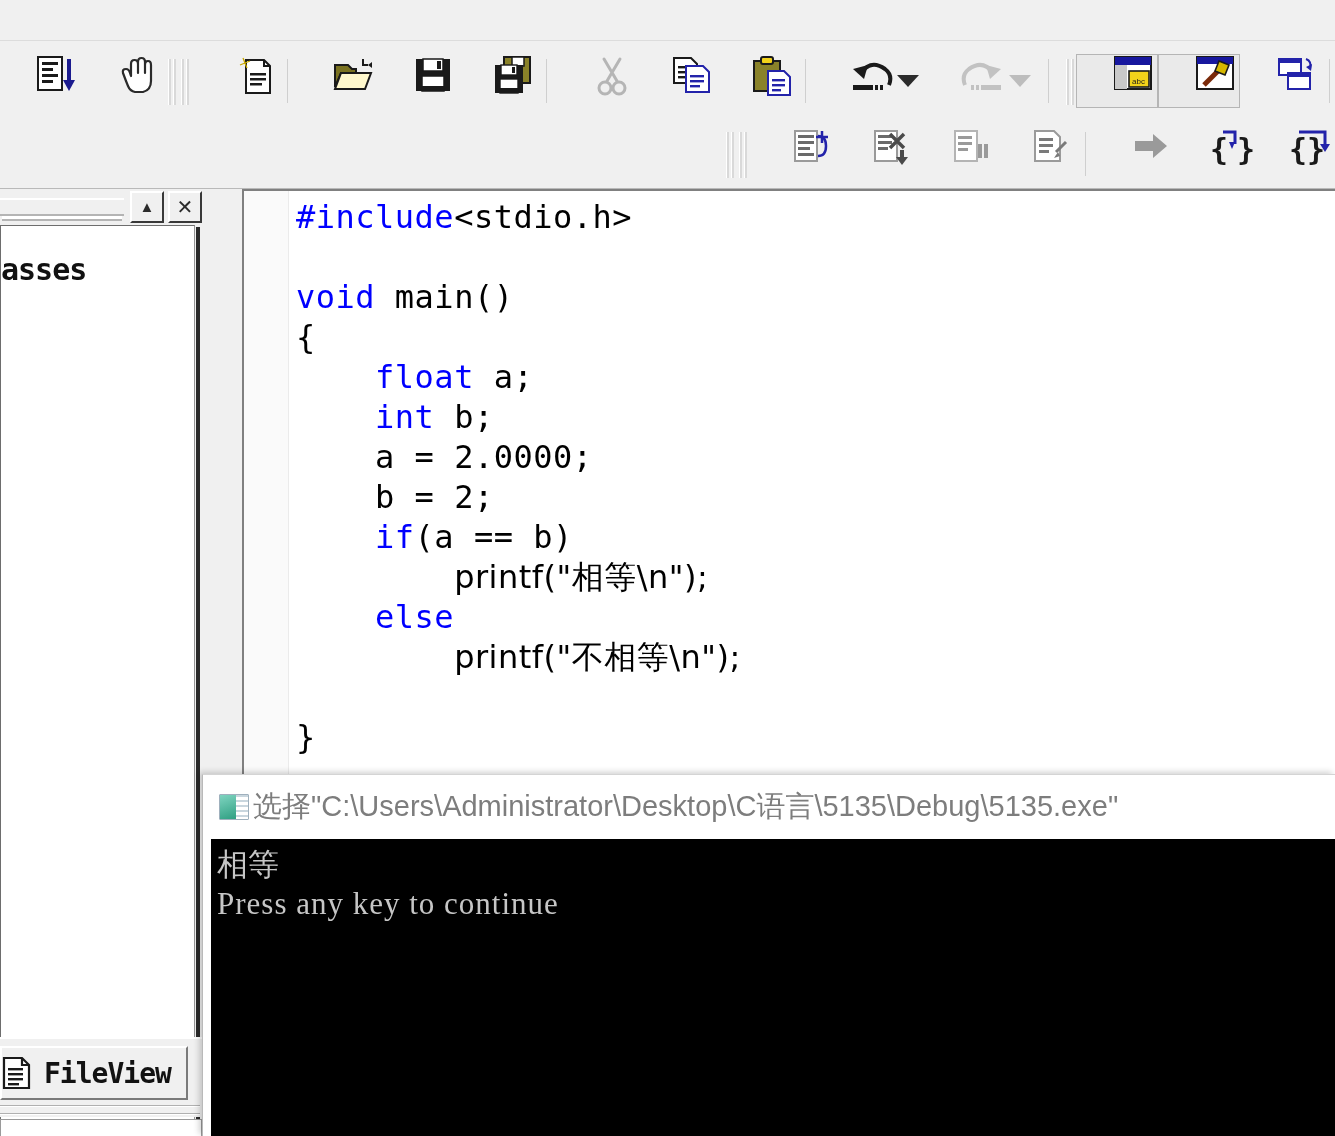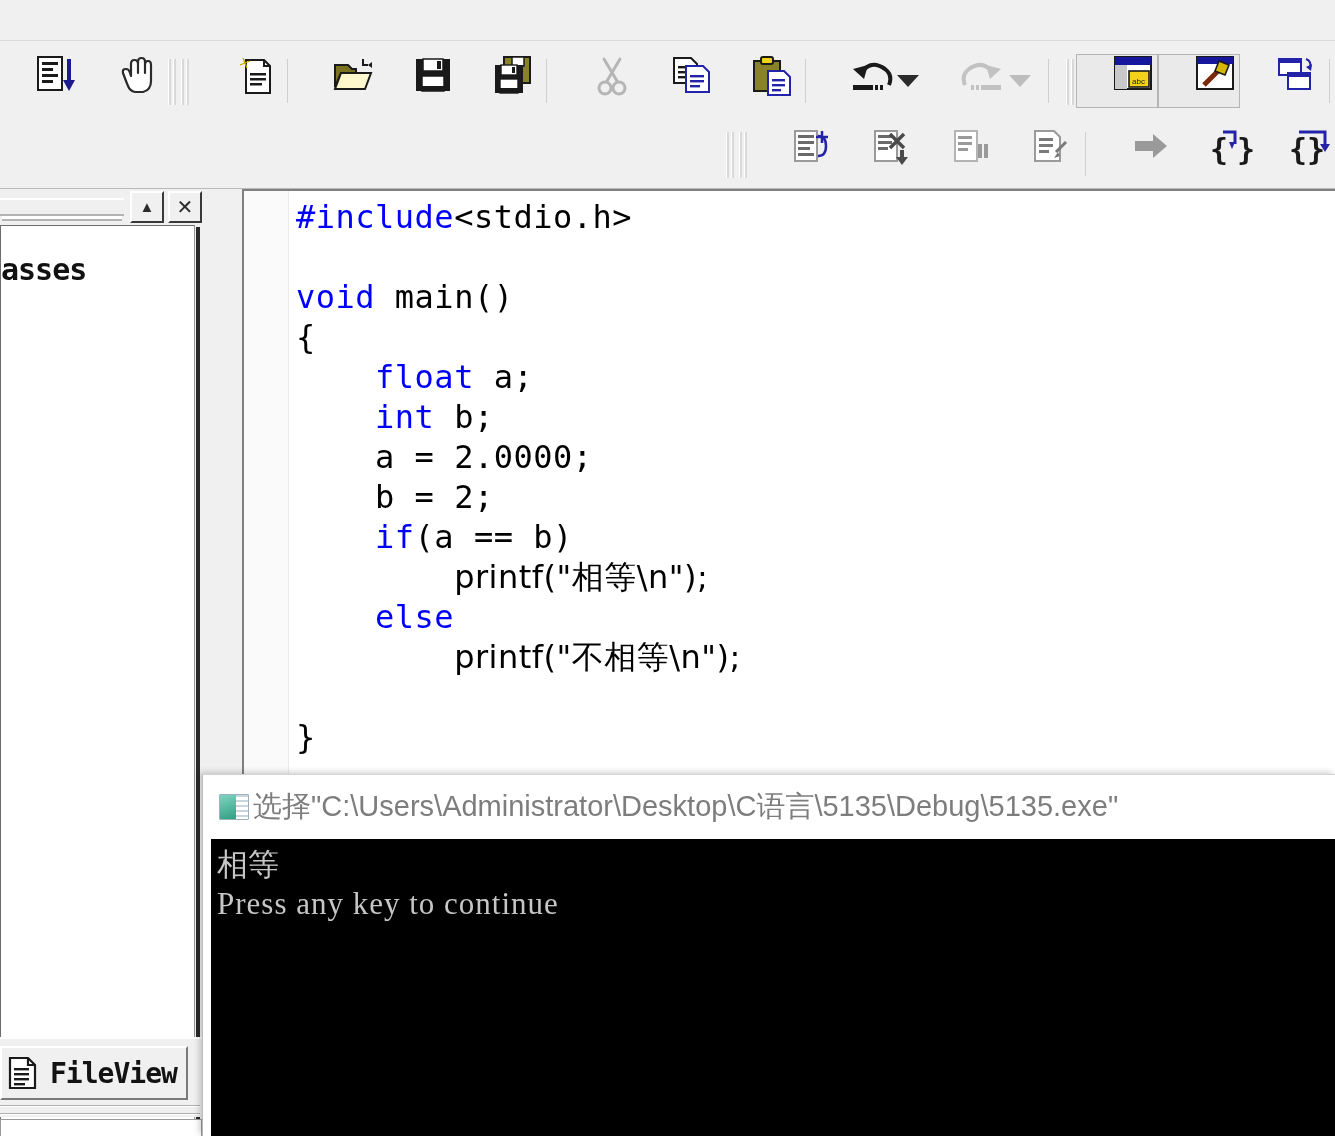--- a/index.html
+++ b/index.html
@@ -113,21 +113,21 @@
     background:#2a2a2a;
   }
   .tabstrip{
     position:absolute;left:0;top:848px;width:206px;height:78px;
     background:#f0f0f0;border-top:2px solid #ffffff;
   }
   .tab{
     position:absolute;left:0;top:7px;width:188px;height:54px;
     background:#f0f0f0;
     border:2px solid #ffffff;border-right-color:#7a7a7a;border-bottom-color:#7a7a7a;
-    display:flex;align-items:center;gap:12px;padding-left:6px;box-sizing:border-box;
+    display:flex;align-items:center;gap:12px;box-sizing:border-box;
   }
   .tab-label{
     font-family:"DejaVu Sans Mono","Liberation Mono",monospace;
     font-size:28px;font-weight:bold;color:#121212;letter-spacing:-1px;
   }
   .tabstrip-line{
     position:absolute;left:0;top:66px;width:200px;height:0;
     border-top:1px solid #b0b0b0;border-bottom:1px solid #ffffff;
   }
   .tabstrip-line2{

